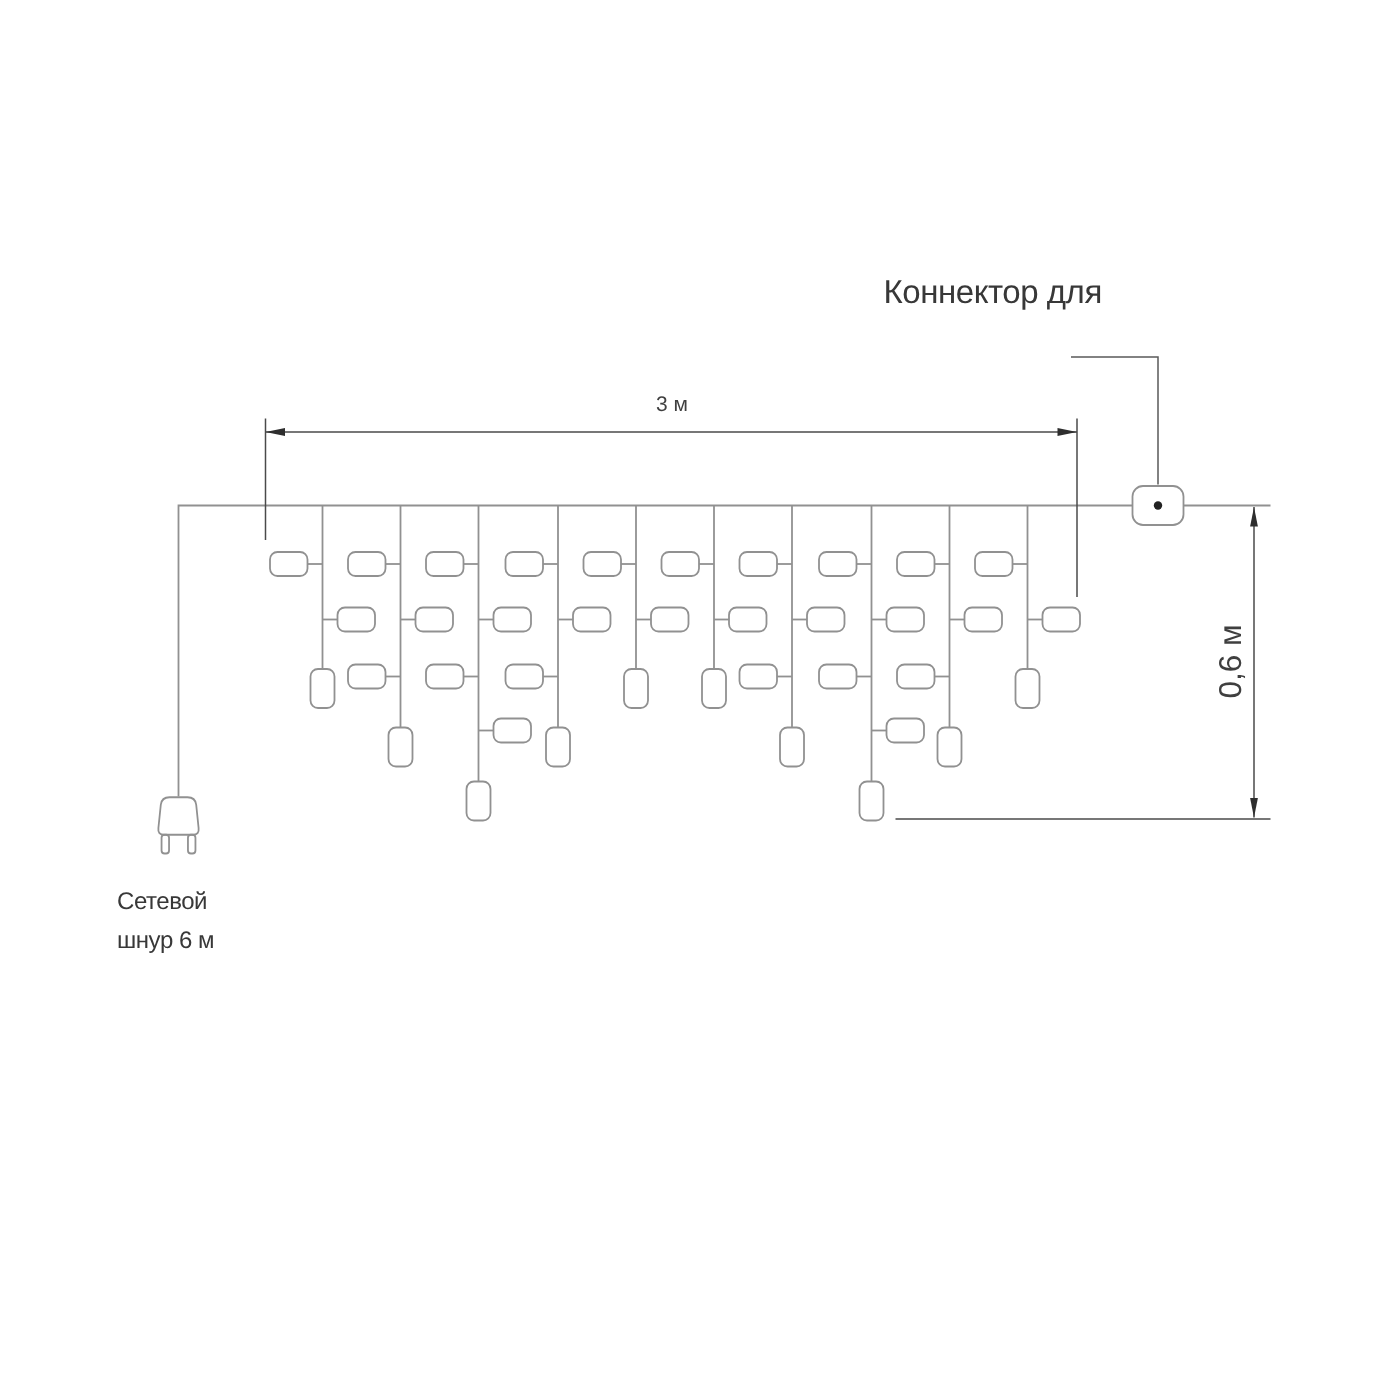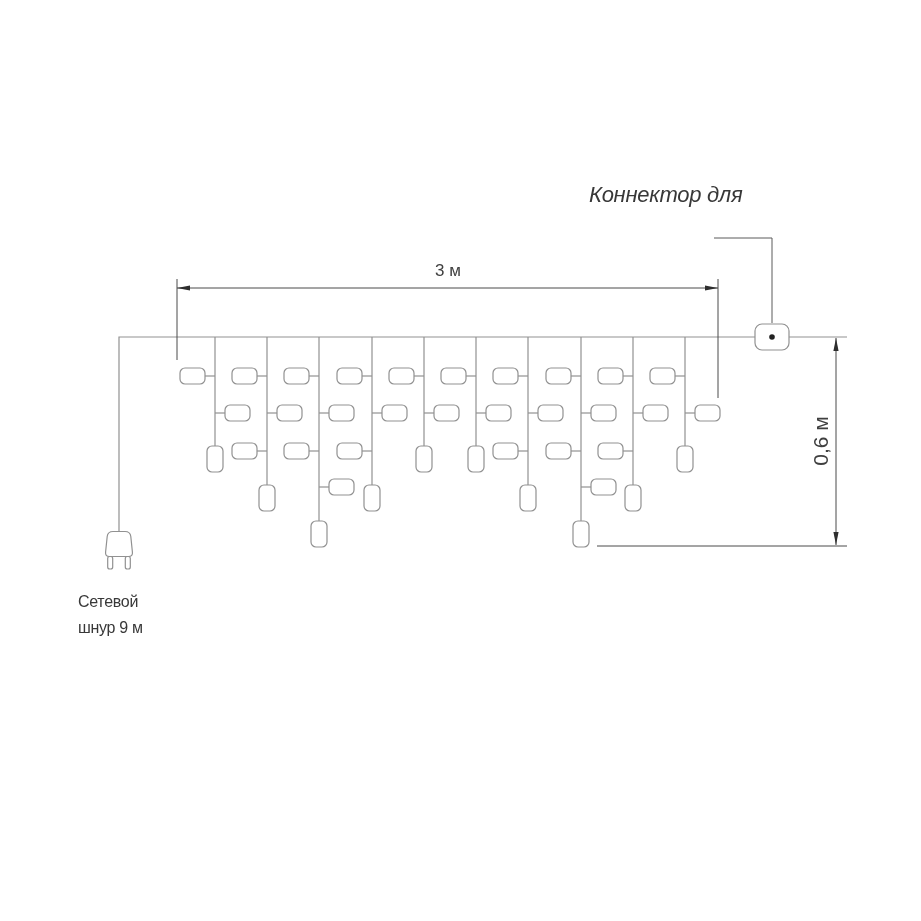--- a/index.html
+++ b/index.html
@@ -11,32 +11,31 @@
     font-family: "Liberation Sans", sans-serif;
     overflow: hidden;
   }
   #diagram-svg { position: absolute; left: 0; top: 0; }
   .label { position: absolute; color: #383838; }
   #connector-label {
     left: 589px; top: 183px;
     font-size: 22px; line-height: 23px;
     letter-spacing: -0.3px;
     white-space: nowrap;
-    font-style: italic;
   }
   #cord-label {
     left: 78px; top: 589px;
     font-size: 16px; line-height: 26px;
     letter-spacing: -0.3px;
     white-space: nowrap;
   }
   #dim-w-label {
     left: 448px; top: 261px;
     transform: translateX(-50%);
-    font-size: 17px; color: #3f3f3f;
+    font-size: 14px; color: #3f3f3f;
     white-space: nowrap;
   }
   #dim-h-label {
     left: 821px; top: 441px;
     transform: translate(-50%,-50%) rotate(-90deg);
     font-size: 21px; color: #3f3f3f;
     white-space: nowrap;
   }
 </style>
 </head>
@@ -159,20 +158,20 @@
       <polygon fill="#2e2e2e" points="836,545 833.4,532 838.6,532"></polygon>
       <polyline fill="none" stroke="#5a5a5a" stroke-width="1" points="714,238 772,238 772,323"></polyline>
     </svg>
 
   <div class="label" id="connector-label">
     <div>Коннектор для</div>
   </div>
 
   <div class="label" id="cord-label">
     <div>Сетевой</div>
-    <div>шнур 9 м</div>
+    <div>шнур 6 м</div>
   </div>
 
   <div class="label" id="dim-w-label">3 м</div>
 
   <div class="label" id="dim-h-label">0,6 м</div>
 
 </div>
 
 </body></html>

